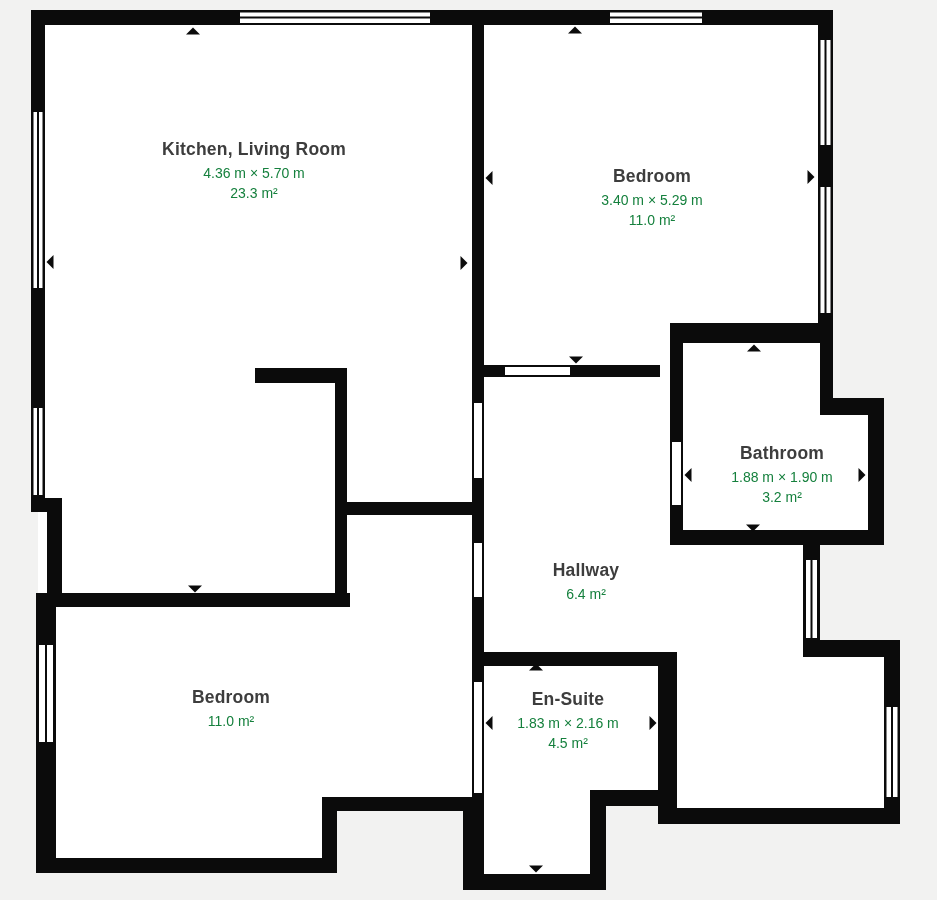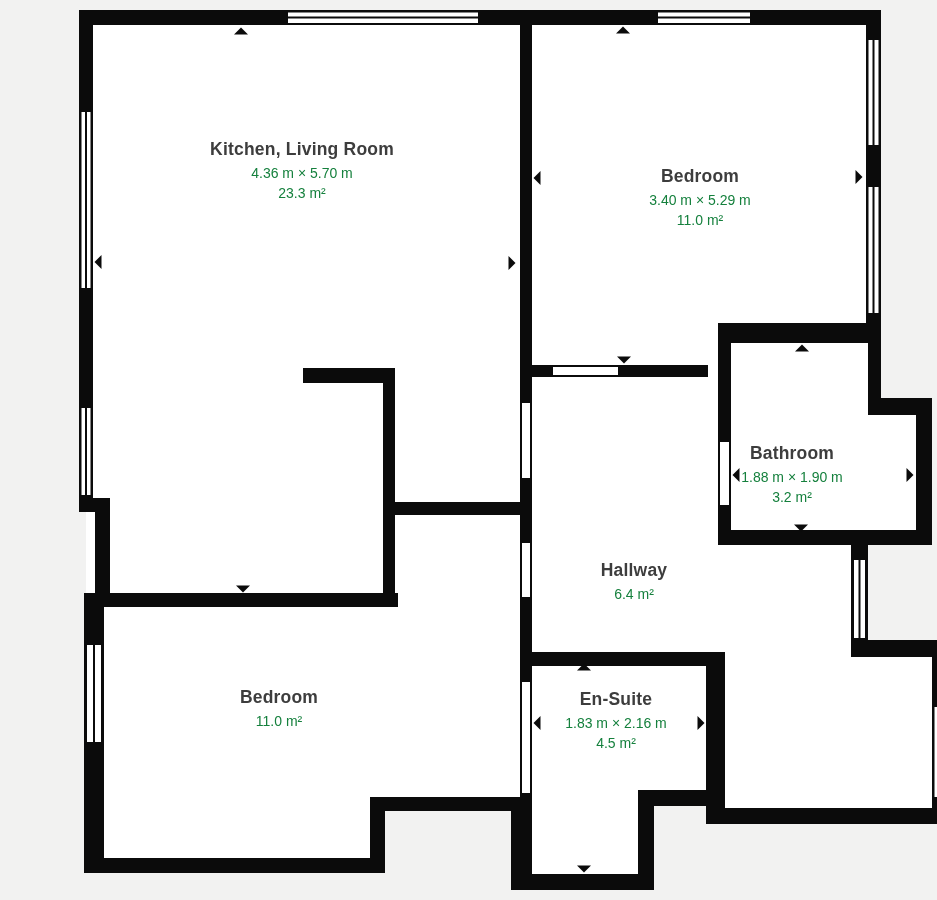--- a/index.html
+++ b/index.html
@@ -3,21 +3,21 @@
 <meta charset="utf-8">
 <style>
   html,body{margin:0;padding:0;}
   body{
     width:937px;height:900px;
     background:#f2f2f1;
     font-family:"Liberation Sans", sans-serif;
     overflow:hidden;
     position:relative;
   }
-  .plan{position:relative;width:821px;height:900px;margin-left:48px;}
+  .plan{position:relative;width:821px;height:900px;}
   .plan svg{position:absolute;left:0;top:0;}
   .room-label{
     position:absolute;
     transform:translateX(-50%);
     text-align:center;
     color:#3d3d3d;
     white-space:nowrap;
     pointer-events:none;
   }
   .room-title{
@@ -162,21 +162,21 @@
     <div class="room-line">4.36 m × 5.70 m</div>
     <div class="room-line">23.3 m²</div>
   </div>
 
   <div class="room-label" style="left:652px;top:166px;">
     <div class="room-title">Bedroom</div>
     <div class="room-line">3.40 m × 5.29 m</div>
     <div class="room-line">11.0 m²</div>
   </div>
 
-  <div class="room-label" style="left:744px;top:443px;">
+  <div class="room-label" style="left:782px;top:443px;">
     <div class="room-title">Bathroom</div>
     <div class="room-line">1.88 m × 1.90 m</div>
     <div class="room-line">3.2 m²</div>
   </div>
 
   <div class="room-label" style="left:586px;top:560px;">
     <div class="room-title">Hallway</div>
     <div class="room-line">6.4 m²</div>
   </div>
 

